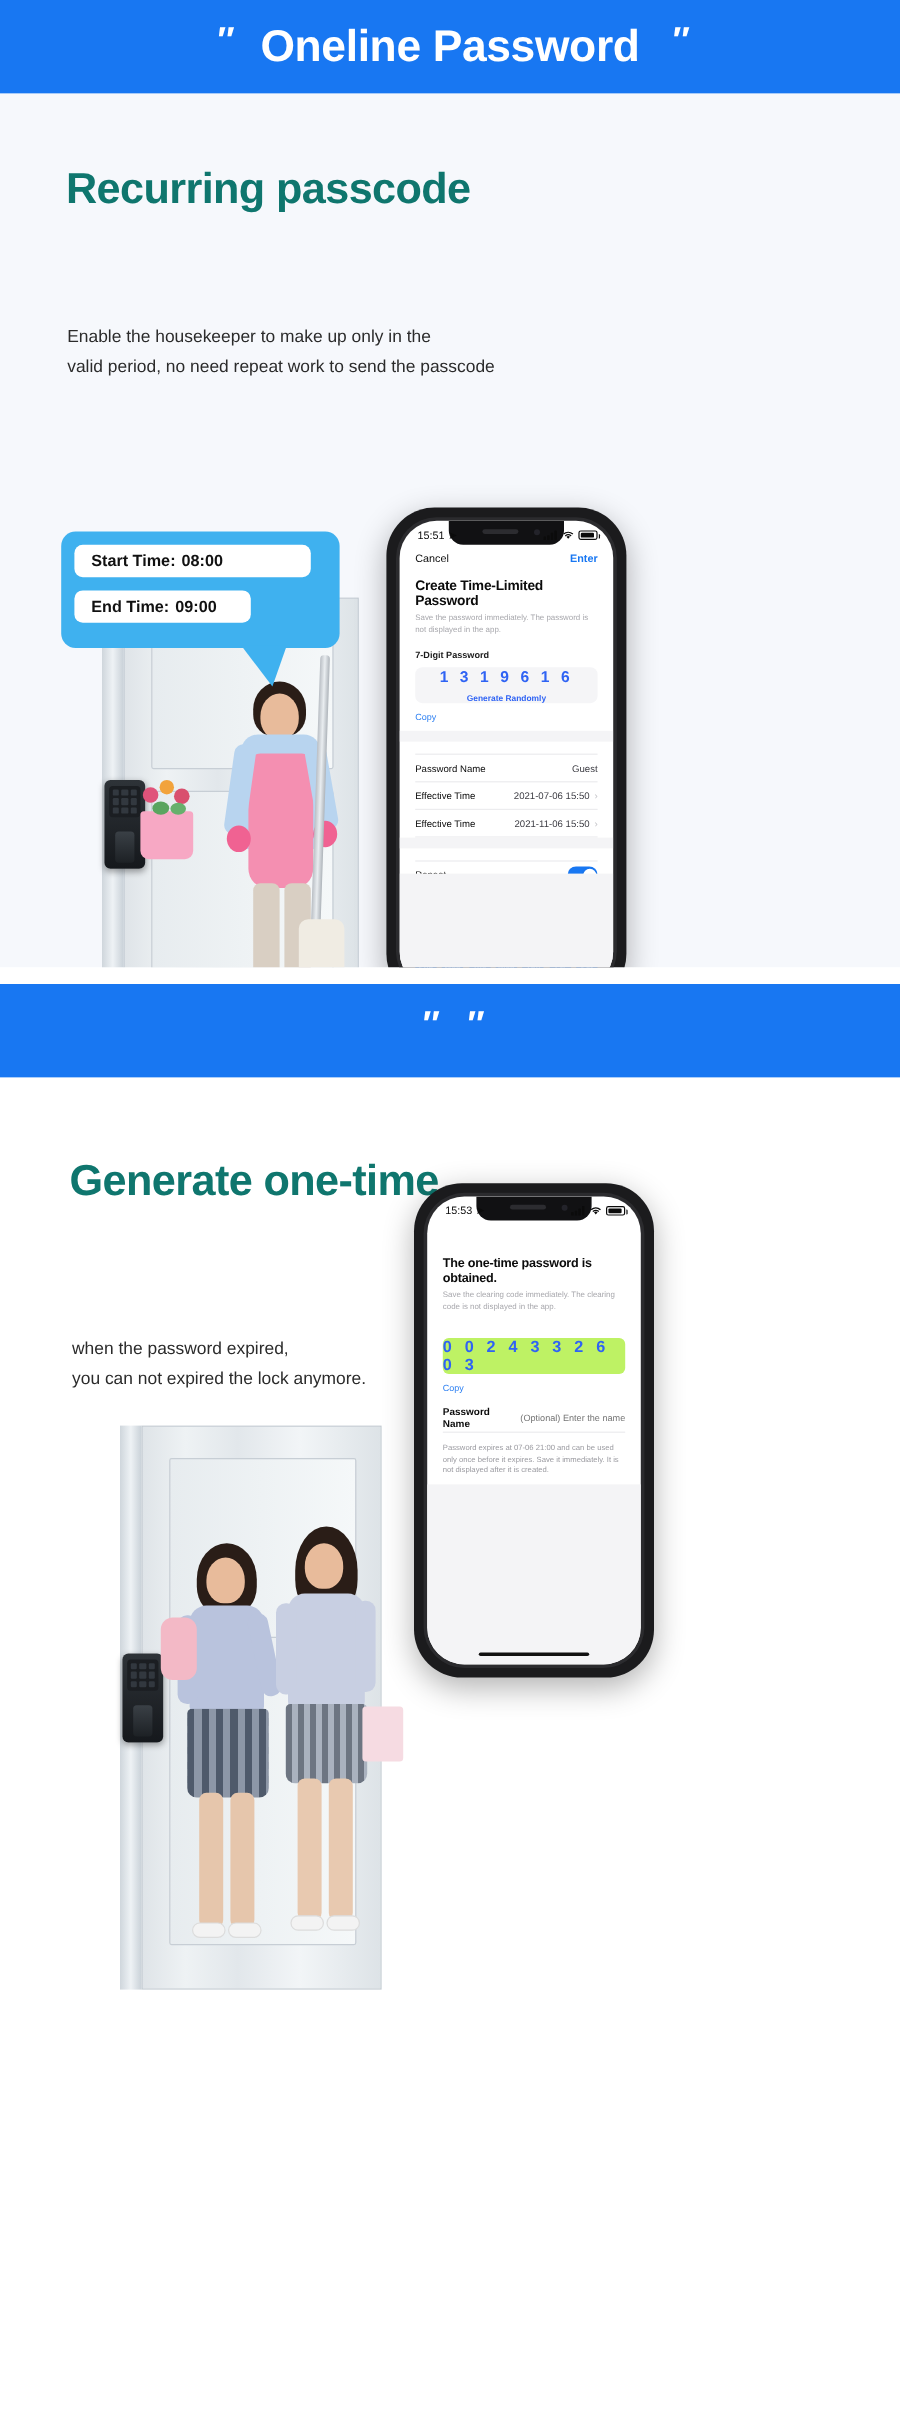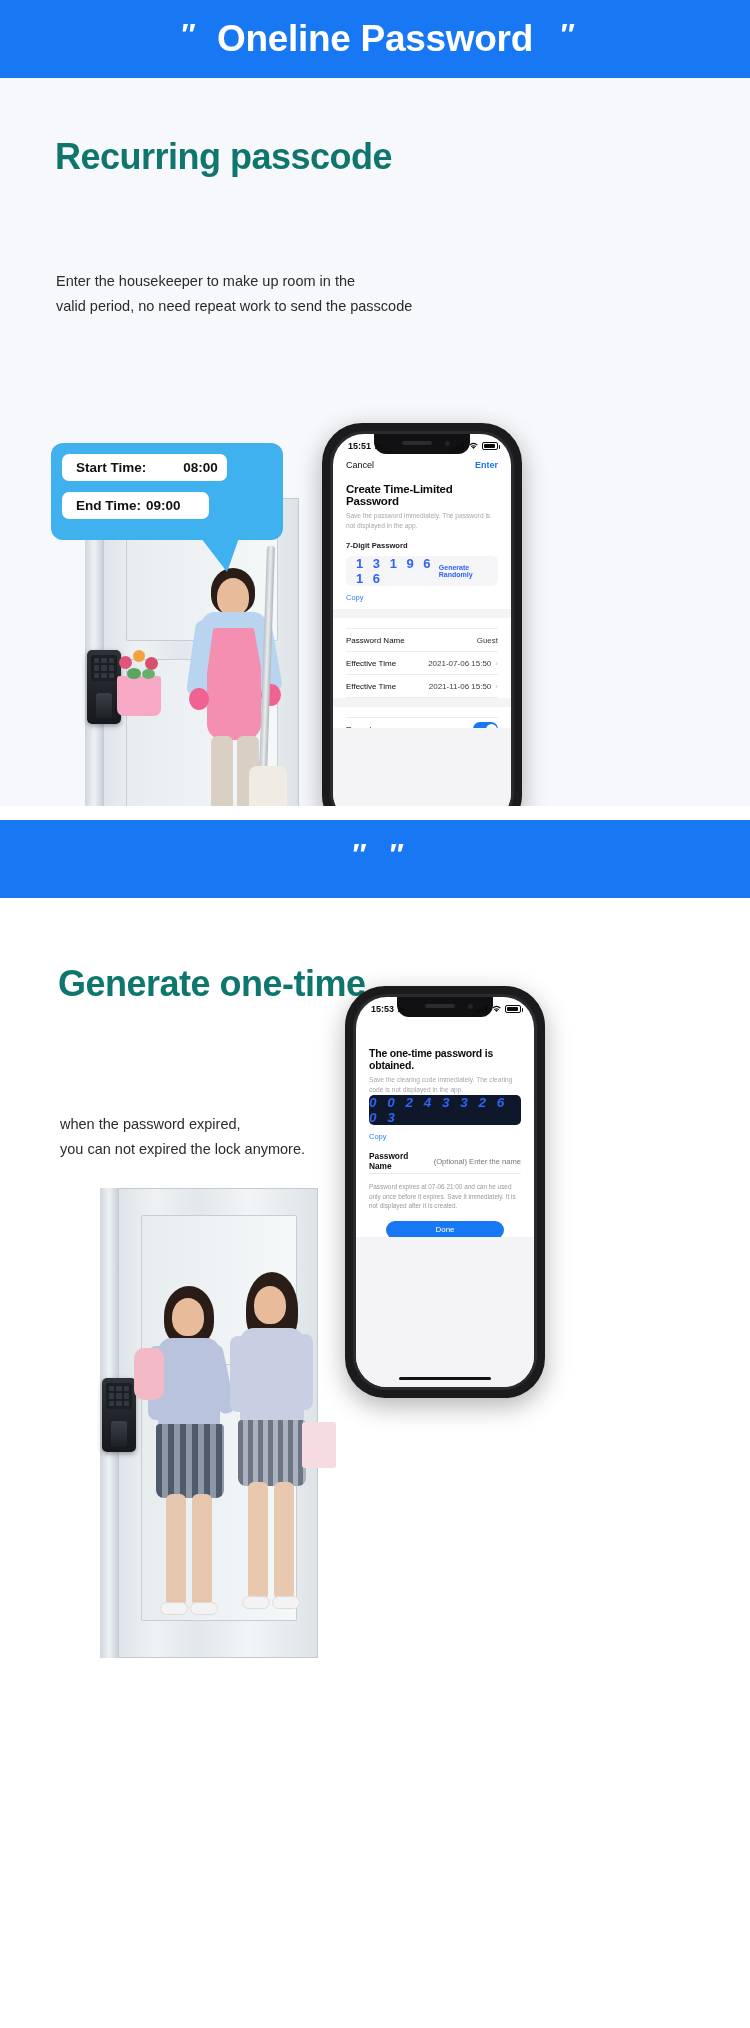--- a/index.html
+++ b/index.html
@@ -82,21 +82,21 @@
     border-radius: 7px;
     display: flex;
     align-items: center;
     font-size: 13.5px;
     font-weight: bold;
     color: #111111;
     padding: 0 14px;
     height: 27px;
     white-space: nowrap;
   }
-  .pill-1 { position: absolute; left: 11px; top: 11px; width: 165px; gap: 32px; }
+  .pill-1 { position: absolute; left: 11px; top: 11px; width: 197px; }
   .pill-2 { position: absolute; left: 11px; top: 49px; width: 147px; }
   .pill .lead { font-weight: bold; margin-right: 5px; }
 
   
   .scene { position: absolute; }
   .door {
     position: absolute;
     background: linear-gradient(90deg,#dfe4e8 0%,#eef2f4 18%,#e2e7eb 40%,#f2f5f7 66%,#dde3e7 100%);
     border: 1px solid #c3cbd2;
   }
@@ -184,21 +184,21 @@
   .notch .spk { position:absolute; left:28px; top:7px; width:30px; height:4px; background:#2c2c30; border-radius:3px;}
   .notch .cam { position:absolute; right:20px; top:7px; width:5px; height:5px; background:#23232a; border-radius:50%;}
 
   .statusbar {
     height: 22px;
     display: flex;
     align-items: center;
     justify-content: space-between;
     padding: 2px 13px 0 15px;
     font-size: 9px;
-    font-weight: bold;
+    font-weight: normal;
     color: #0b0b0b;
     position: relative;
     z-index: 6;
     text-align: right;
   }
   .sb-left { display: flex; align-items: center; gap: 3px; }
   .sb-right { display: flex; align-items: center; gap: 3.5px; }
   .sb-bars { display: flex; align-items: flex-end; gap: 1px; height: 8px; }
   .sb-bars i { width: 2px; background: #0b0b0b; border-radius: .5px; display:block; }
   .sb-bars i:nth-child(1){height:3px}.sb-bars i:nth-child(2){height:4.5px}
@@ -219,20 +219,21 @@
   .sheet-title { font-size: 11.5px; font-weight: bold; color: #0b0b0b; margin-top: 7px; letter-spacing:-.2px;}
   .sheet-sub { font-size: 6.6px; color: #a8a8ad; line-height: 1.45; margin-top: 4px; }
   .field-label { font-size: 7.6px; font-weight: bold; color: #1b1b1b; margin-top: 11px; }
   .code-box {
     margin-top: 6px;
     background: #f5f5f7;
     border-radius: 6px;
     height: 30px;
     display: flex; align-items: center; justify-content: space-between;
     padding: 0 10px;
+    flex-direction: column;
   }
   .code-digits {
     color: #2f63f4; font-size: 13px; font-weight: bold; letter-spacing: 3px;
   }
   .code-action { color: #2f63f4; font-size: 7px; font-weight: bold; }
   .copy-link { color: #2f81f2; font-size: 7.5px; margin-top: 7px; display:block;}
 
   .list-group { margin-top: 10px; background: #ffffff; border-top: 1px solid #ececee; }
   .list-gap { height: 9px; background: #f4f4f6; margin: 0 -13px; }
   .list-row {
@@ -260,22 +261,22 @@
     font-size: 6.6px; font-weight: bold;
   }
   .home-indicator {
     position: absolute; bottom: 7px; left: 50%; transform: translateX(-50%);
     width: 92px; height: 3.5px; background: #111; border-radius: 3px;
   }
 
   
   .otp-title { font-size: 10.5px; font-weight: bold; color: #0b0b0b; letter-spacing:-.2px;}
   .otp-box {
-    margin-top: 1px; background: #0f172a; border-radius: 5px; height: 30px;
-    display: flex; align-items: center; justify-content: center; font-style: italic;
+    margin-top: 21px; background: #bef264; border-radius: 5px; height: 30px;
+    display: flex; align-items: center; justify-content: center;
   }
   .otp-digits { color: #2f63f4; font-size: 13.5px; font-weight: bold; letter-spacing: 3.5px; }
   .pw-row {
     display: flex; align-items: center; justify-content: space-between;
     height: 25px; margin-top: 8px; border-bottom: 1px solid #ececee;
   }
   .pw-label { font-size: 8.3px; font-weight: bold; color: #0b0b0b; }
   .pw-ph { font-size: 7.6px; color: #c2c2c7; }
   .expire-note { font-size: 6.4px; color: #9a9aa0; line-height: 1.5; margin-top: 8px; }
   .done-btn {
@@ -294,21 +295,21 @@
   <span class="qmark">″</span>
 </div>
 
 <div class="section-1">
 
   <div class="heading sec1-heading">
     <div>Recurring passcode</div>
   </div>
 
   <div class="body-text sec1-body">
-    <div>Enter the housekeeper to make up room in the</div>
+    <div>Enable the housekeeper to make up only in the</div>
     <div>valid period, no need repeat work to send the passcode</div>
   </div>
 
   <div class="scene" style="left:85px; top:420px; width:260px; height:380px;">
     <div class="door-frame-left" style="left:0; top:0; width:18px; height:355px;"></div>
     <div class="door" style="left:18px; top:0; width:196px; height:355px;">
       <div class="door-panel" style="left:22px; top:22px; width:152px; height:120px;"></div>
       <div class="door-panel" style="left:22px; top:160px; width:152px; height:170px;"></div>
     </div>
     <div class="lock-panel" style="left:2px; top:152px; width:34px; height:74px;">

